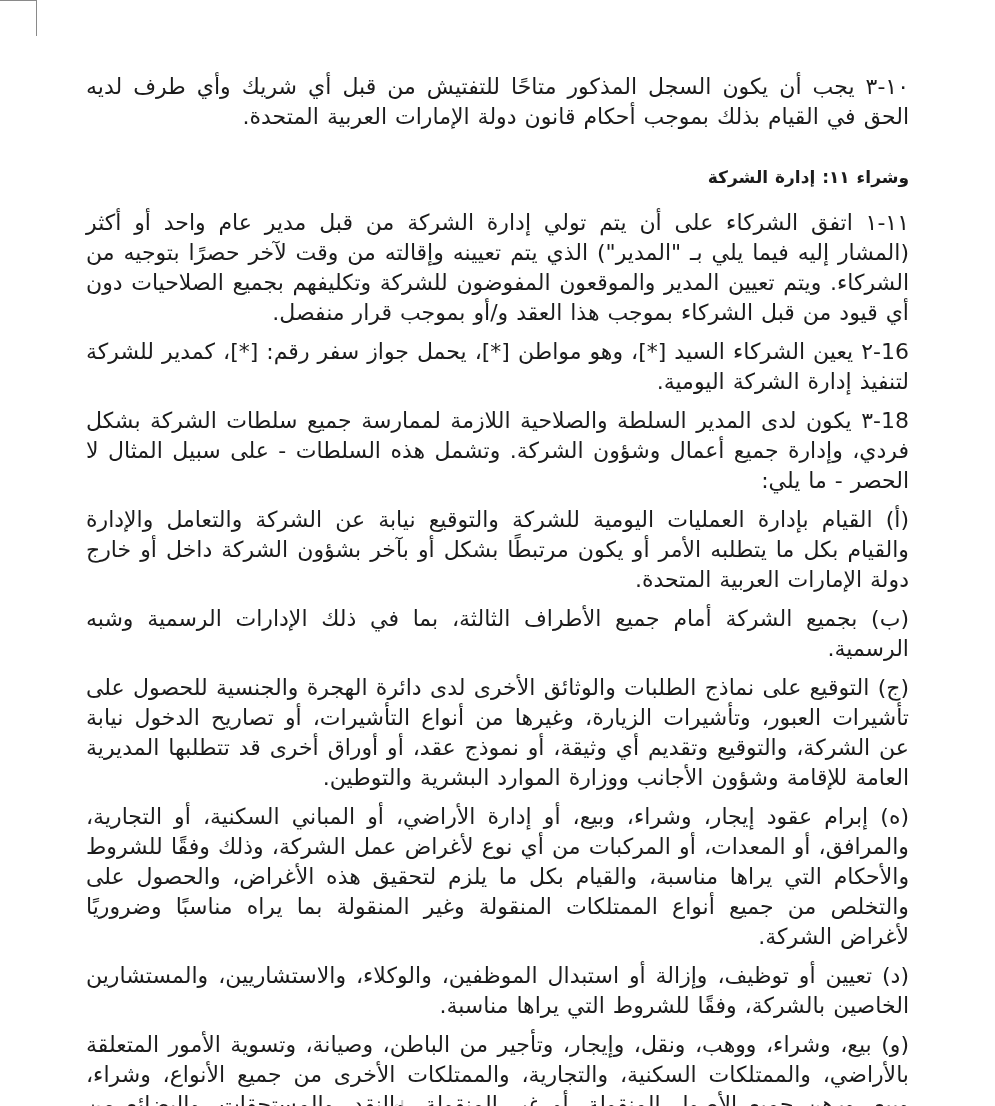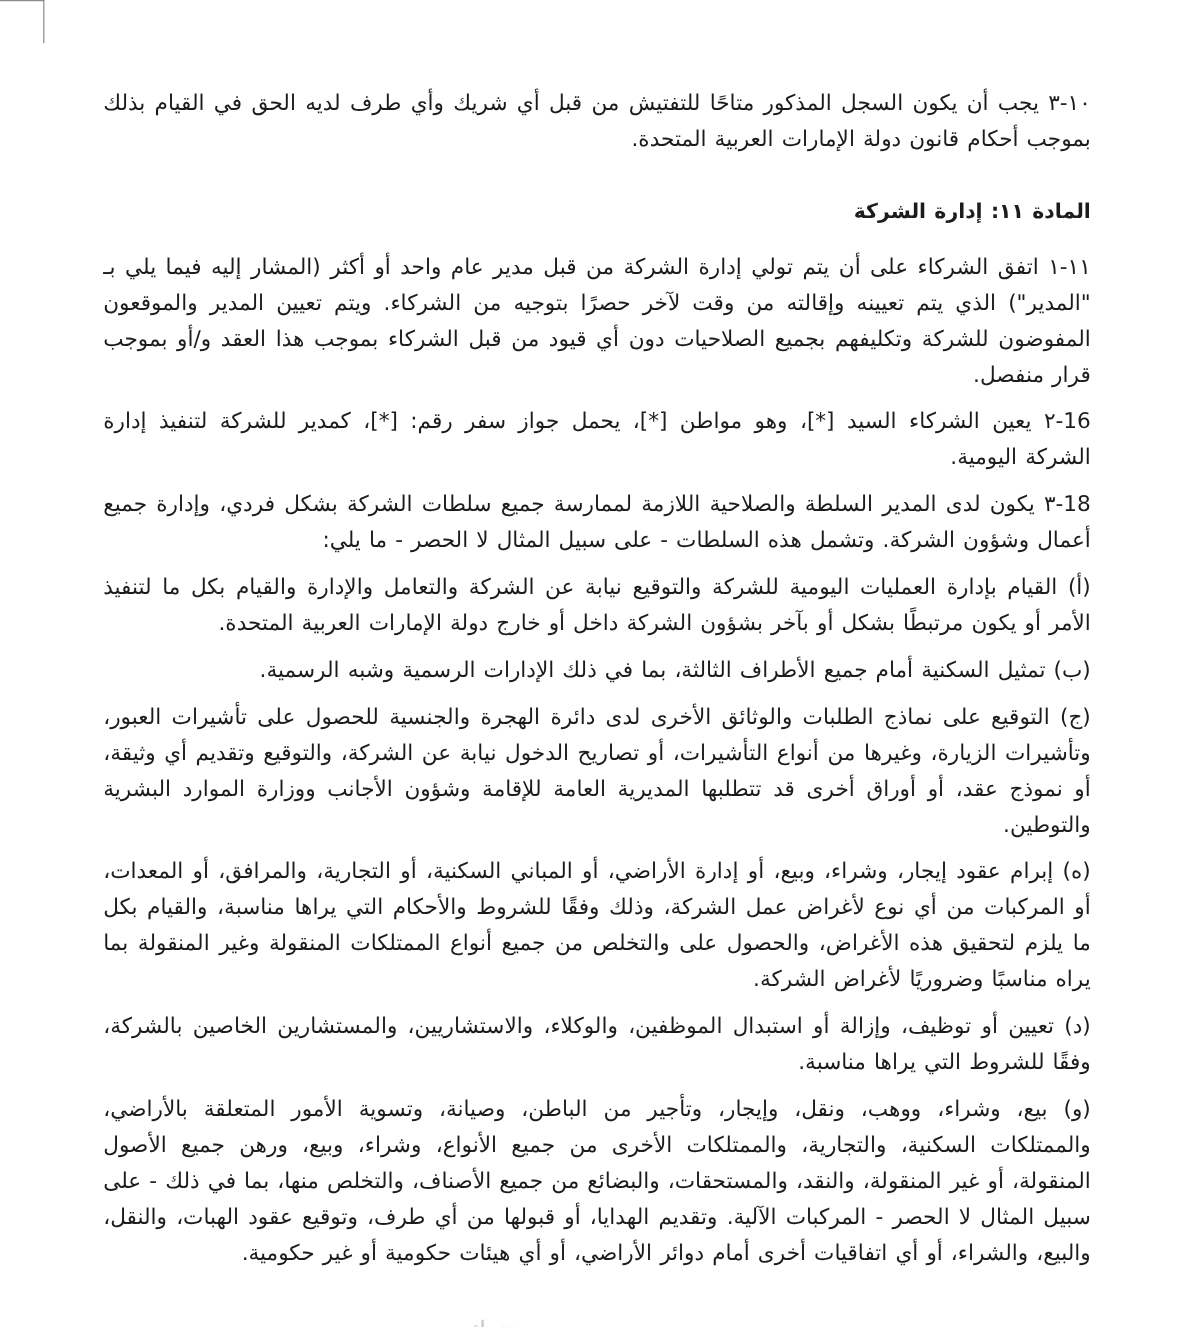--- a/index.html
+++ b/index.html
@@ -28,21 +28,21 @@
     top: 0;
     left: 0;
     width: 37px;
     height: 36px;
     border-top: 1px solid #8a8a8a;
     border-right: 1px solid #8a8a8a;
     box-sizing: border-box;
   }
   .doc p {
     margin: 0 0 9px 0;
-    font-size: 18px;
+    font-size: 22px;
     line-height: 30px;
     text-align: justify;
     letter-spacing: 0;
     word-spacing: 1px;
   }
   .doc p.clause-head {
     font-weight: bold;
     font-size: 17px;
     margin: 30px 0 16px 0;
     text-align: right;
@@ -65,31 +65,31 @@
 <body>
 
 <div class="page">
 
   <div class="corner-mark"></div>
 
   <div class="doc">
 
     <p>١٠-٣ يجب أن يكون السجل المذكور متاحًا للتفتيش من قبل أي شريك وأي طرف لديه الحق في القيام بذلك بموجب أحكام قانون دولة الإمارات العربية المتحدة.</p>
 
-    <p class="clause-head">المادة ١١: إدارة الشركة</p>
+    <p class="clause-head">وشراء ١١: إدارة الشركة</p>
 
     <p>١١-١ اتفق الشركاء على أن يتم تولي إدارة الشركة من قبل مدير عام واحد أو أكثر (المشار إليه فيما يلي بـ "المدير") الذي يتم تعيينه وإقالته من وقت لآخر حصرًا بتوجيه من الشركاء. ويتم تعيين المدير والموقعون المفوضون للشركة وتكليفهم بجميع الصلاحيات دون أي قيود من قبل الشركاء بموجب هذا العقد و/أو بموجب قرار منفصل.</p>
 
     <p>16-٢ يعين الشركاء السيد [*]، وهو مواطن [*]، يحمل جواز سفر رقم: [*]، كمدير للشركة لتنفيذ إدارة الشركة اليومية.</p>
 
     <p>18-٣ يكون لدى المدير السلطة والصلاحية اللازمة لممارسة جميع سلطات الشركة بشكل فردي، وإدارة جميع أعمال وشؤون الشركة. وتشمل هذه السلطات - على سبيل المثال لا الحصر - ما يلي:</p>
 
-    <p>(أ) القيام بإدارة العمليات اليومية للشركة والتوقيع نيابة عن الشركة والتعامل والإدارة والقيام بكل ما لتنفيذ الأمر أو يكون مرتبطًا بشكل أو بآخر بشؤون الشركة داخل أو خارج دولة الإمارات العربية المتحدة.</p>
+    <p>(أ) القيام بإدارة العمليات اليومية للشركة والتوقيع نيابة عن الشركة والتعامل والإدارة والقيام بكل ما يتطلبه الأمر أو يكون مرتبطًا بشكل أو بآخر بشؤون الشركة داخل أو خارج دولة الإمارات العربية المتحدة.</p>
 
-    <p>(ب) تمثيل السكنية أمام جميع الأطراف الثالثة، بما في ذلك الإدارات الرسمية وشبه الرسمية.</p>
+    <p>(ب) بجميع الشركة أمام جميع الأطراف الثالثة، بما في ذلك الإدارات الرسمية وشبه الرسمية.</p>
 
     <p>(ج) التوقيع على نماذج الطلبات والوثائق الأخرى لدى دائرة الهجرة والجنسية للحصول على تأشيرات العبور، وتأشيرات الزيارة، وغيرها من أنواع التأشيرات، أو تصاريح الدخول نيابة عن الشركة، والتوقيع وتقديم أي وثيقة، أو نموذج عقد، أو أوراق أخرى قد تتطلبها المديرية العامة للإقامة وشؤون الأجانب ووزارة الموارد البشرية والتوطين.</p>
 
     <p>(ه) إبرام عقود إيجار، وشراء، وبيع، أو إدارة الأراضي، أو المباني السكنية، أو التجارية، والمرافق، أو المعدات، أو المركبات من أي نوع لأغراض عمل الشركة، وذلك وفقًا للشروط والأحكام التي يراها مناسبة، والقيام بكل ما يلزم لتحقيق هذه الأغراض، والحصول على والتخلص من جميع أنواع الممتلكات المنقولة وغير المنقولة بما يراه مناسبًا وضروريًا لأغراض الشركة.</p>
 
     <p>(د) تعيين أو توظيف، وإزالة أو استبدال الموظفين، والوكلاء، والاستشاريين، والمستشارين الخاصين بالشركة، وفقًا للشروط التي يراها مناسبة.</p>
 
     <p>(و) بيع، وشراء، ووهب، ونقل، وإيجار، وتأجير من الباطن، وصيانة، وتسوية الأمور المتعلقة بالأراضي، والممتلكات السكنية، والتجارية، والممتلكات الأخرى من جميع الأنواع، وشراء، وبيع، ورهن جميع الأصول المنقولة، أو غير المنقولة، والنقد، والمستحقات، والبضائع من جميع الأصناف، والتخلص منها، بما في ذلك - على سبيل المثال لا الحصر - المركبات الآلية. وتقديم الهدايا، أو قبولها من أي طرف، وتوقيع عقود الهبات، والنقل، والبيع، والشراء، أو أي اتفاقيات أخرى أمام دوائر الأراضي، أو أي هيئات حكومية أو غير حكومية.</p>
 
   </div>

